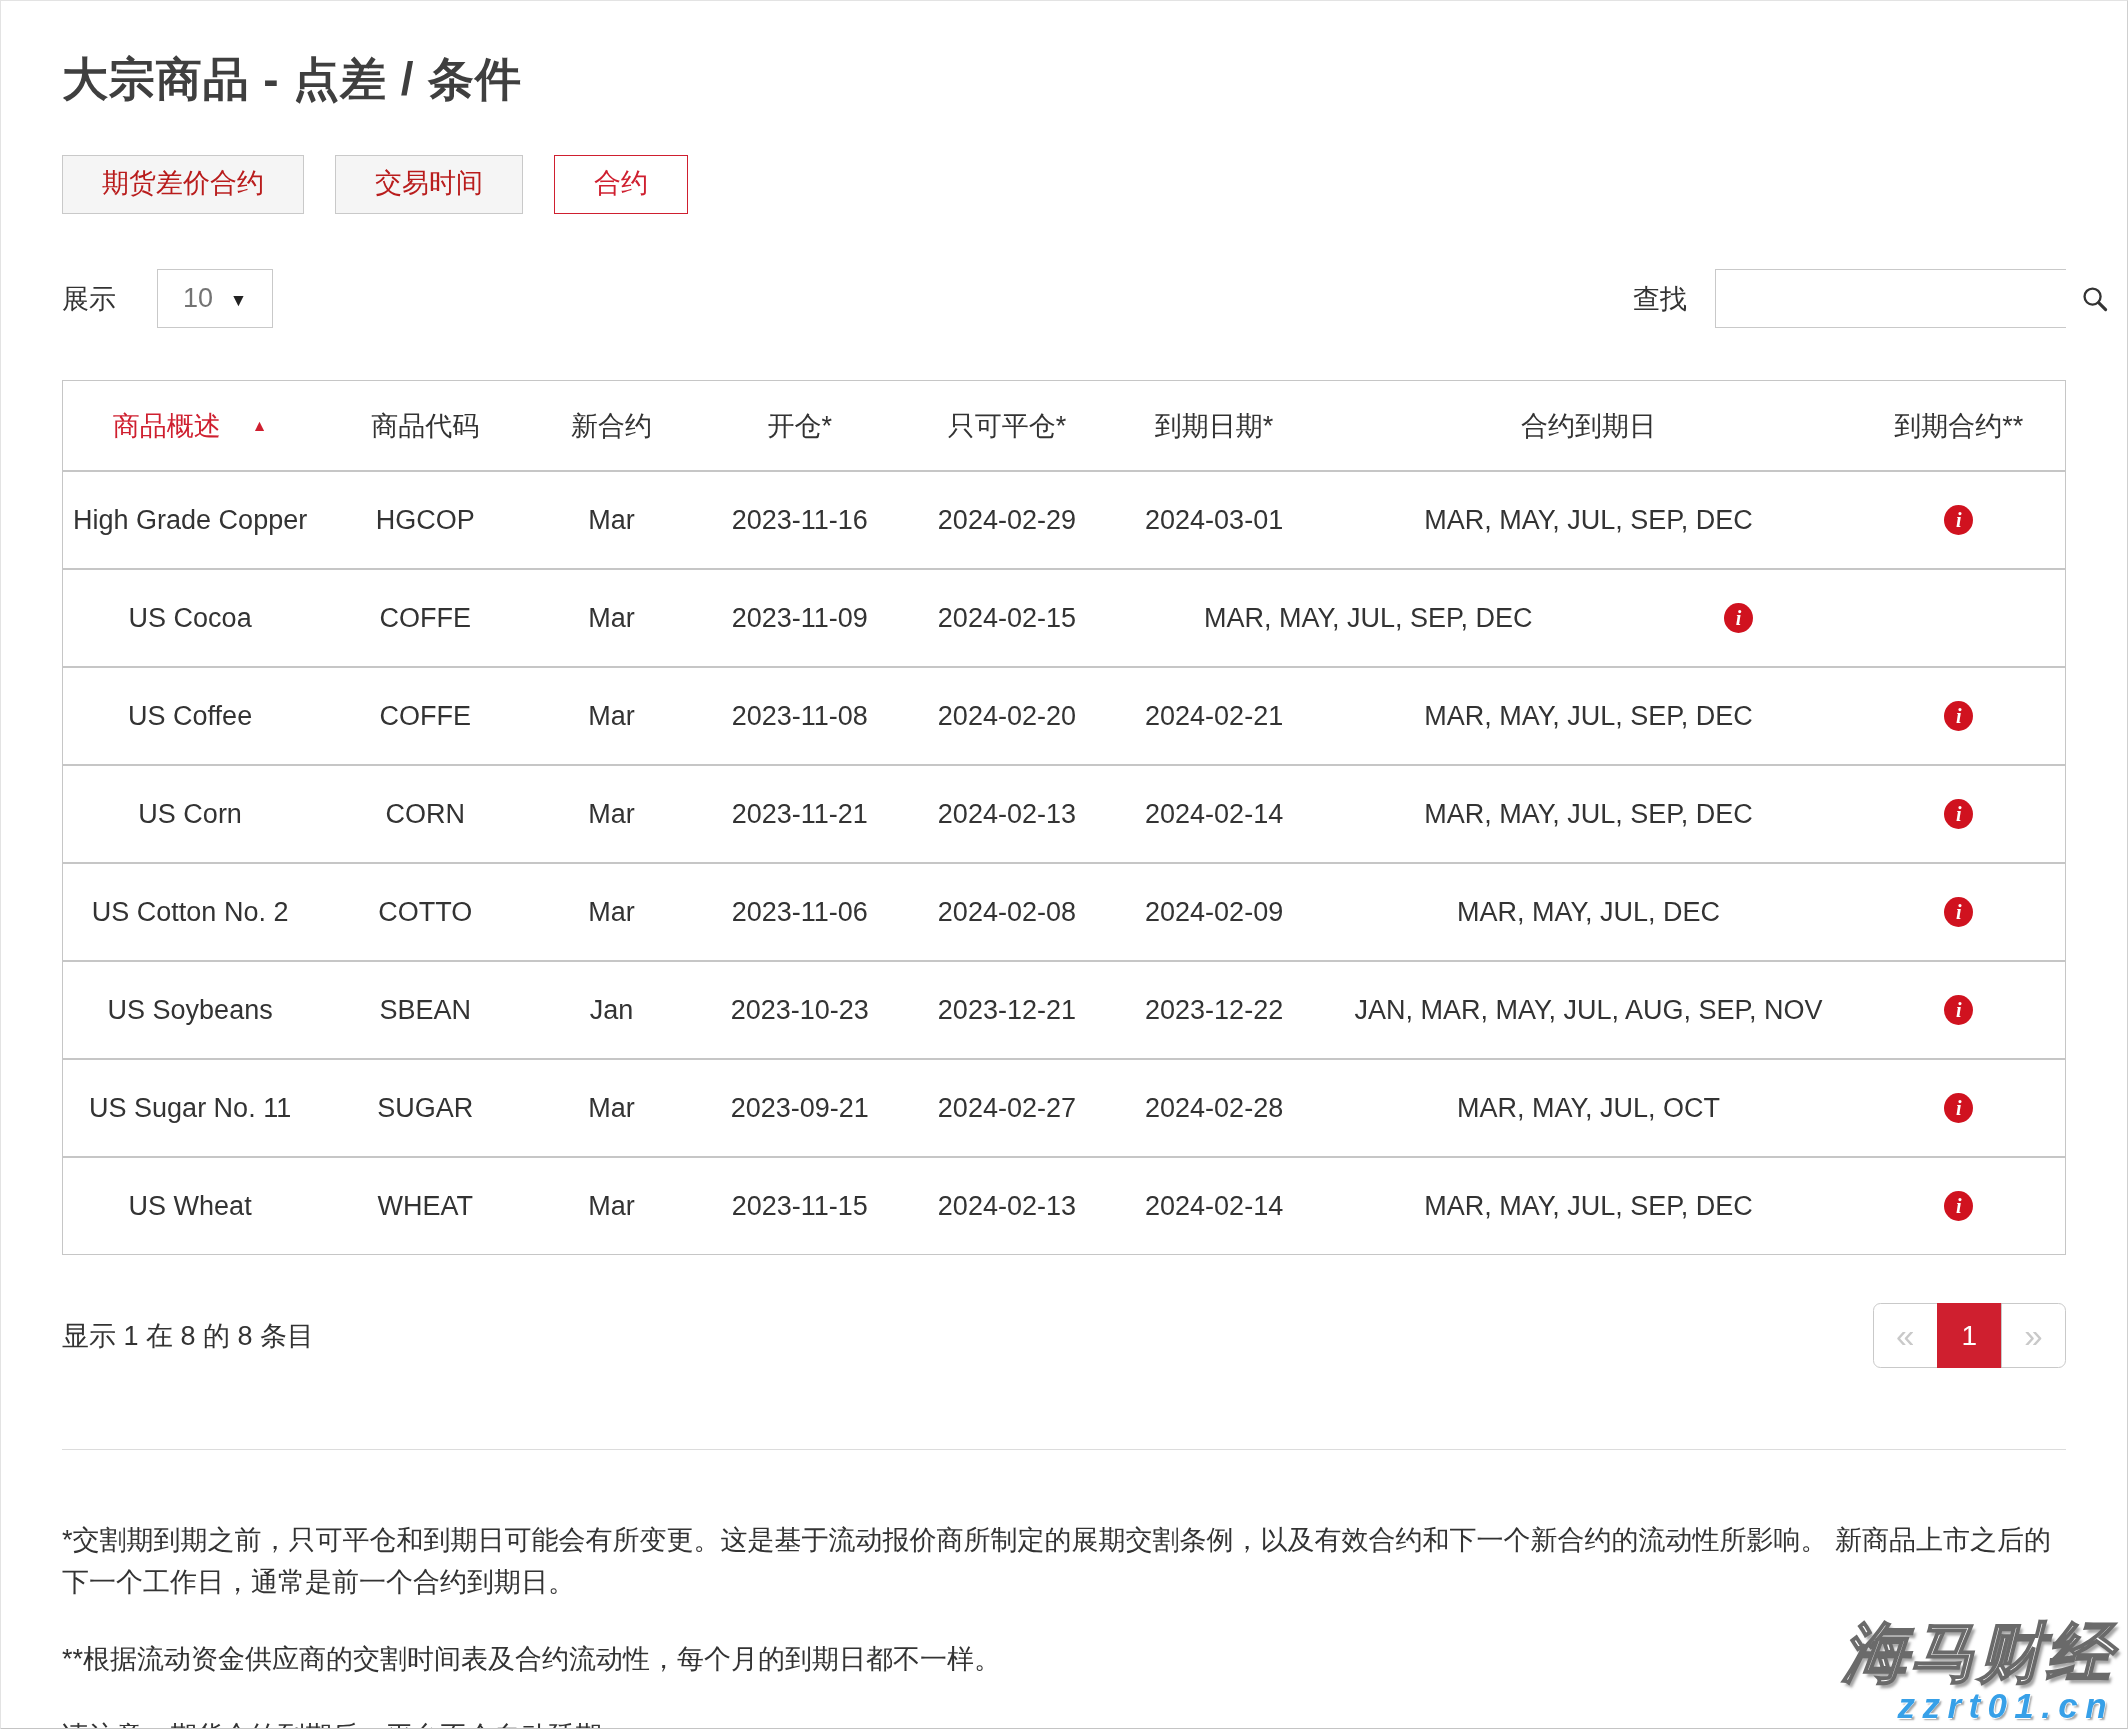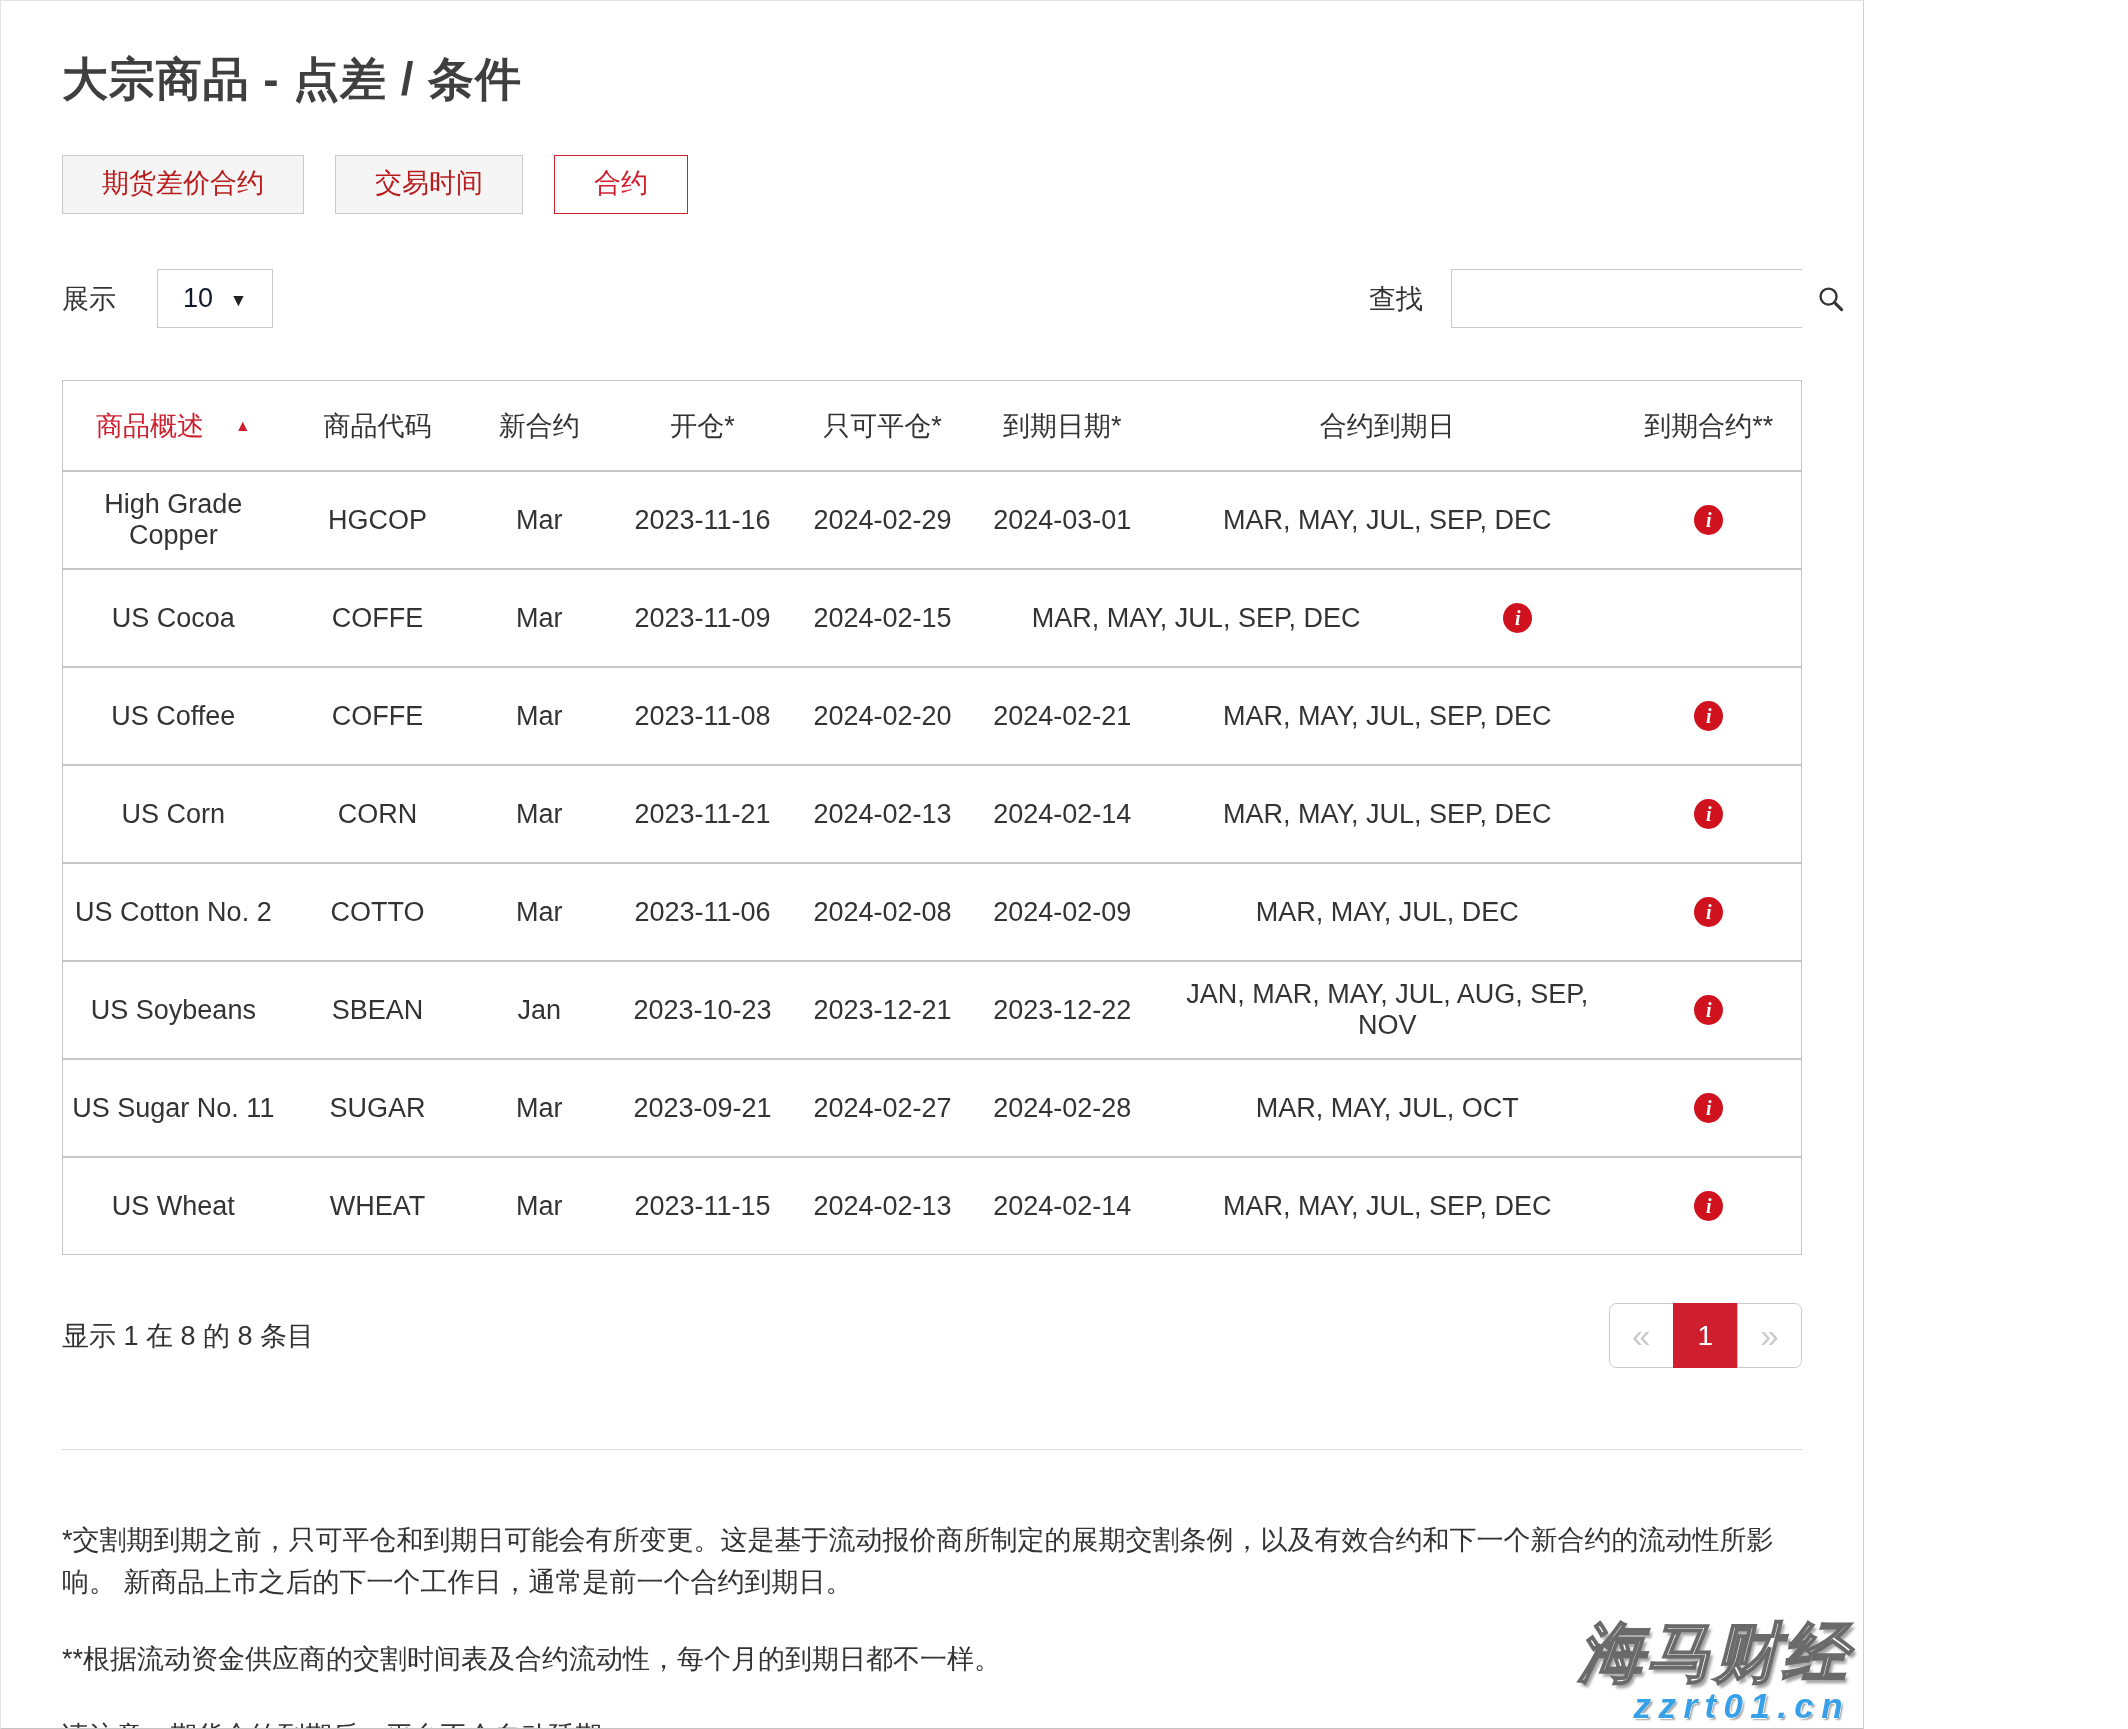--- a/index.html
+++ b/index.html
@@ -1,36 +1,36 @@
 <!DOCTYPE html>
 <html style="font-size:14.8px"><head>
 <meta charset="utf-8">
 <style>
   * { margin:0; padding:0; box-sizing:border-box; }
   html,body { width:2128px; height:1730px; background:#fff; font-family:"Liberation Sans","DejaVu Sans",sans-serif; color:#333; }
-  .page { position:relative; width:1864px; height:1730px; background:#fff;
+  .page { position:relative; width:2128px; height:1730px; background:#fff;
           border:0.9px solid #e3e3e3; border-right:0.9px solid #cfcfcf; border-bottom:2.8px solid #c4c4c4; overflow:hidden; }
   .content { padding:48px 61px 0 61px; }
 
   
   .page-title { font-size:46px; font-weight:bold; color:#3f3f3f; letter-spacing:0.9px; }
 
   
   .tabs { display:flex; gap:31px; margin-top:44px; }
   .tab { height:59px; line-height:55px; padding:0 39px; font-size:27px; text-align:center;
          background:#f5f5f5; border:0.9px solid #c9c9c9; color:#b91c1c; cursor:pointer; }
   .tab.active { background:#fff; border:1.8px solid #cf1f2f; color:#cf1f2f; line-height:54px; }
 
   
   .controls { display:flex; justify-content:space-between; align-items:center; margin-top:55px; }
   .ctrl-left, .ctrl-right { display:flex; align-items:center; }
   .ctrl-label { font-size:27px; color:#333; }
   .show-select { margin-left:41px; width:116px; height:59px; border:0.9px solid #c9c9c9; background:#fff;
                  display:flex; align-items:center; justify-content:center; gap:16.6px; cursor:pointer; }
-  .show-value { font-size:27px; color:#0f172a; }
+  .show-value { font-size:27px; color:#737373; }
   .caret { font-size:17.5px; color:#222; margin-top:3.7px; }
   .search-box { margin-left:28px; width:351px; height:59px; border:0.9px solid #c9c9c9; background:#fff;
                 display:flex; align-items:center; }
   .search-input { flex:1; border:none; outline:none; height:100%; font-size:26px; padding:0 11px 0 16.6px;
                   font-family:"Liberation Sans","DejaVu Sans",sans-serif; }
   .search-icon { width:52px; display:flex; align-items:center; justify-content:center; cursor:pointer; }
 
   
   .grid { margin-top:52px; border:0.9px solid #c6c6c6; }
   .tr { display:flex; width:100%; align-items:stretch; }

